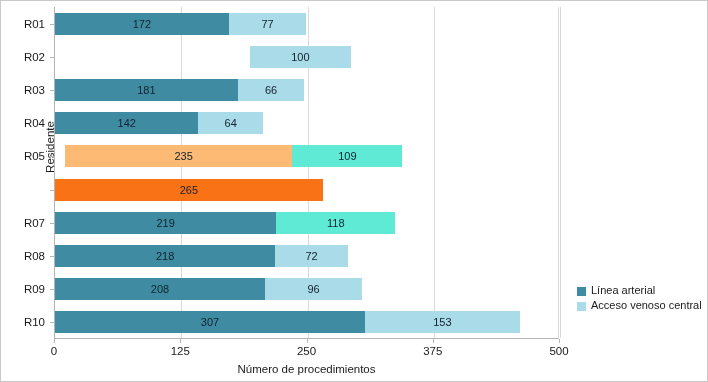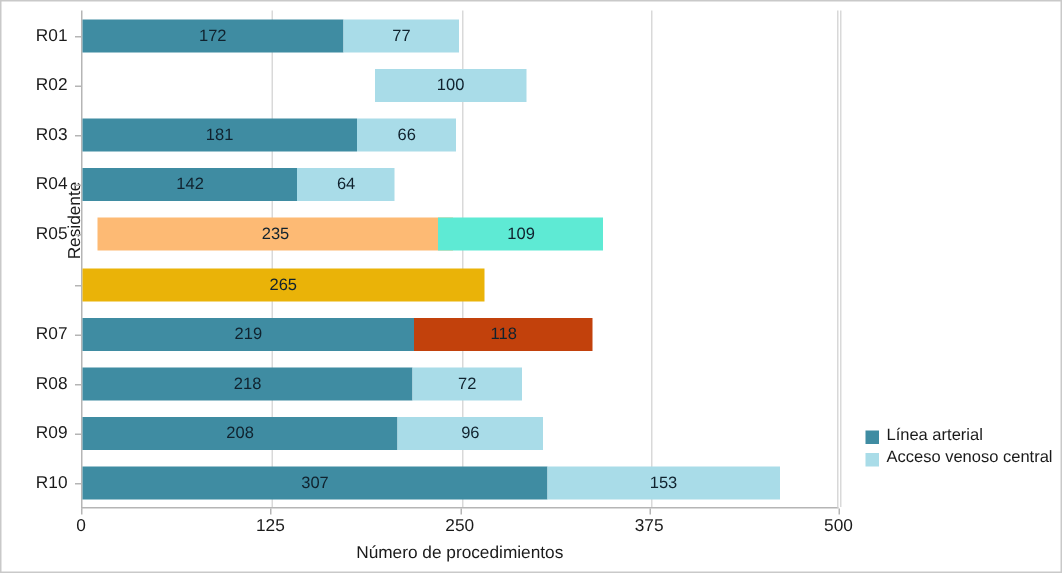--- a/index.html
+++ b/index.html
@@ -219,29 +219,29 @@
         </div>
         <div class="bar-row" style="top: 138.4px; width: 505px;">
           <div class="seg seg-a" style="left: 10px; width: 237.35px; background: #fdba74;">
             <div class="seg-label">235</div>
           </div>
           <div class="seg seg-b" style="left: 237.35px; width: 110.09px; background: #5eead4;">
             <div class="seg-label">109</div>
           </div>
         </div>
         <div class="bar-row" style="top: 171.6px; width: 505px;">
-          <div class="seg seg-a" style="left: 0px; width: 267.65px; background: #eab308;">
+          <div class="seg seg-a" style="left: 0px; width: 267.65px; background: #f97316;">
             <div class="seg-label">265</div>
           </div>
         </div>
         <div class="bar-row" style="top: 204.8px; width: 505px;">
           <div class="seg seg-a" style="left: 0px; width: 221.19px; background: rgb(63, 140, 162);">
             <div class="seg-label">219</div>
           </div>
-          <div class="seg seg-b" style="left: 221.19px; width: 119.18px; background: #c2410c;">
+          <div class="seg seg-b" style="left: 221.19px; width: 119.18px; background: #5eead4;">
             <div class="seg-label">118</div>
           </div>
         </div>
         <div class="bar-row" style="top: 238px; width: 505px;">
           <div class="seg seg-a" style="left: 0px; width: 220.18px; background: rgb(63, 140, 162);">
             <div class="seg-label">218</div>
           </div>
           <div class="seg seg-b" style="left: 220.18px; width: 72.72px; background: rgb(169, 220, 232);">
             <div class="seg-label">72</div>
           </div>

